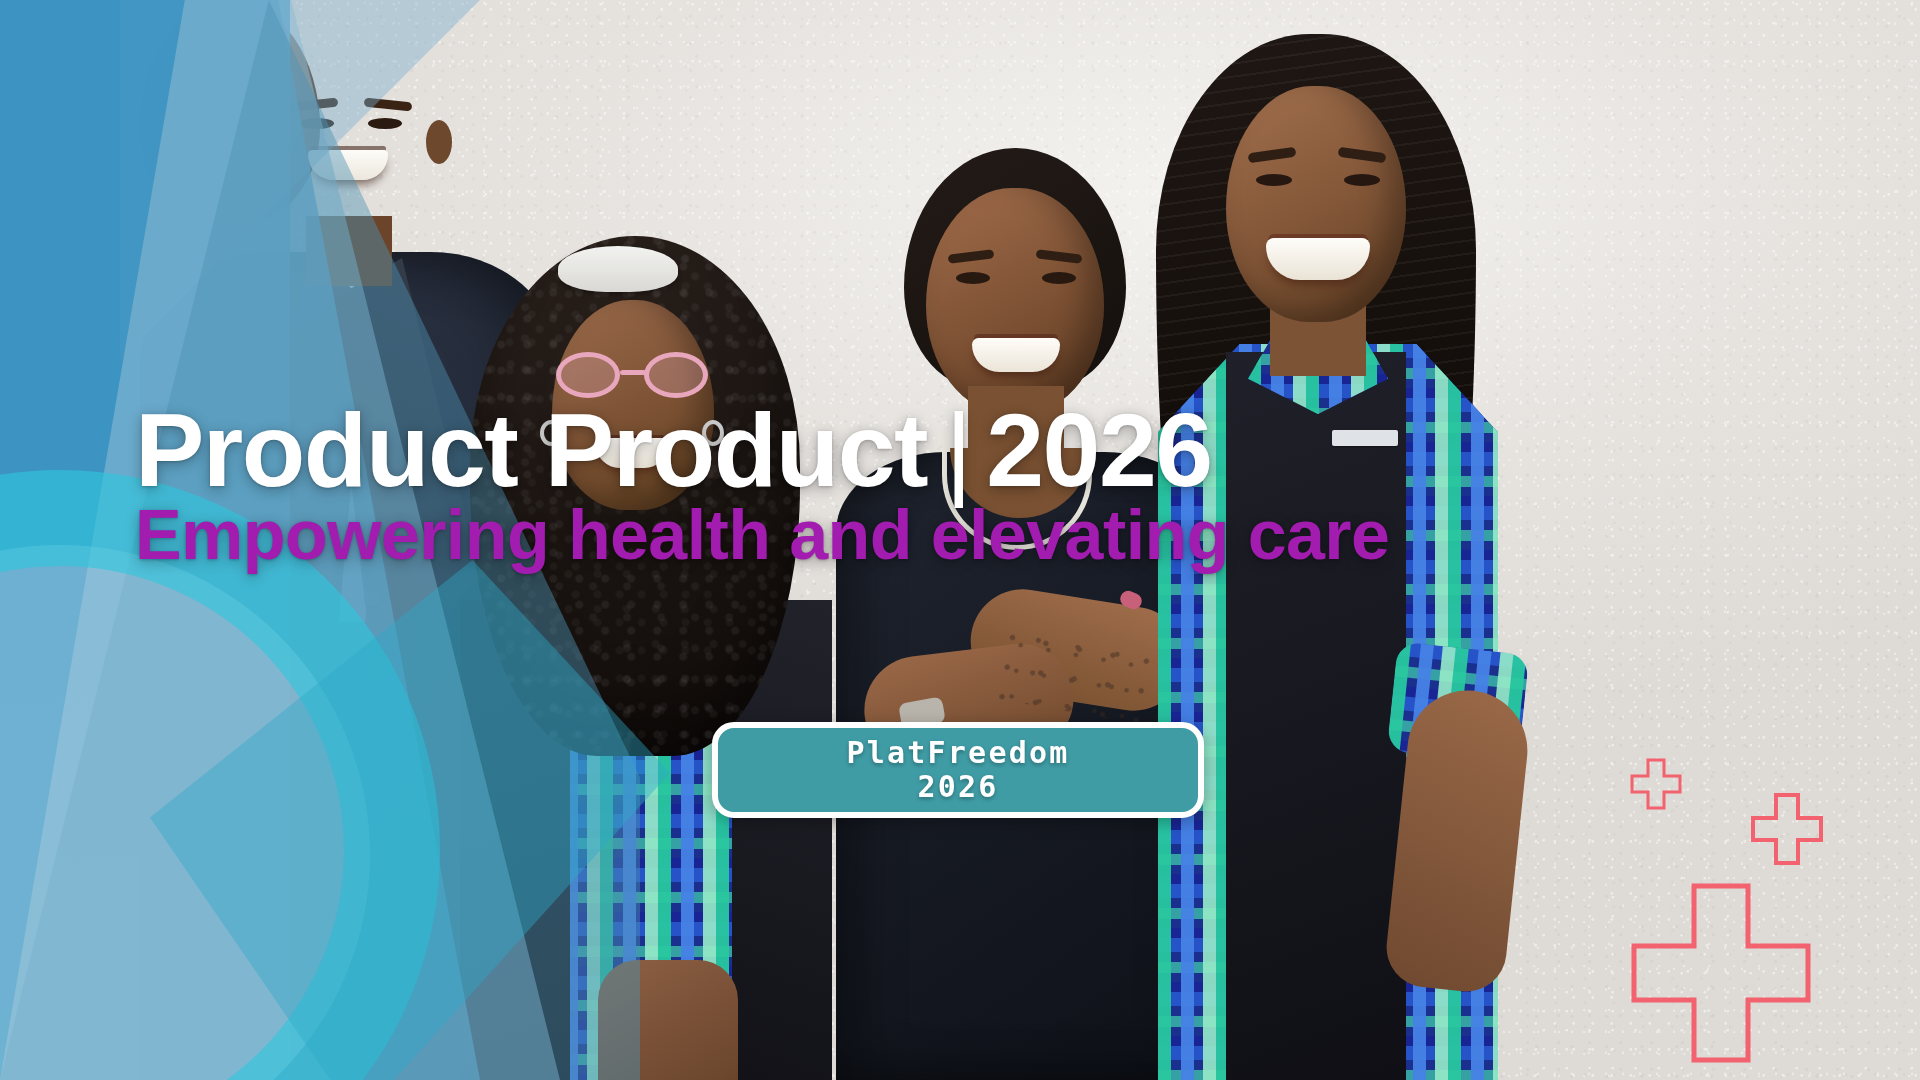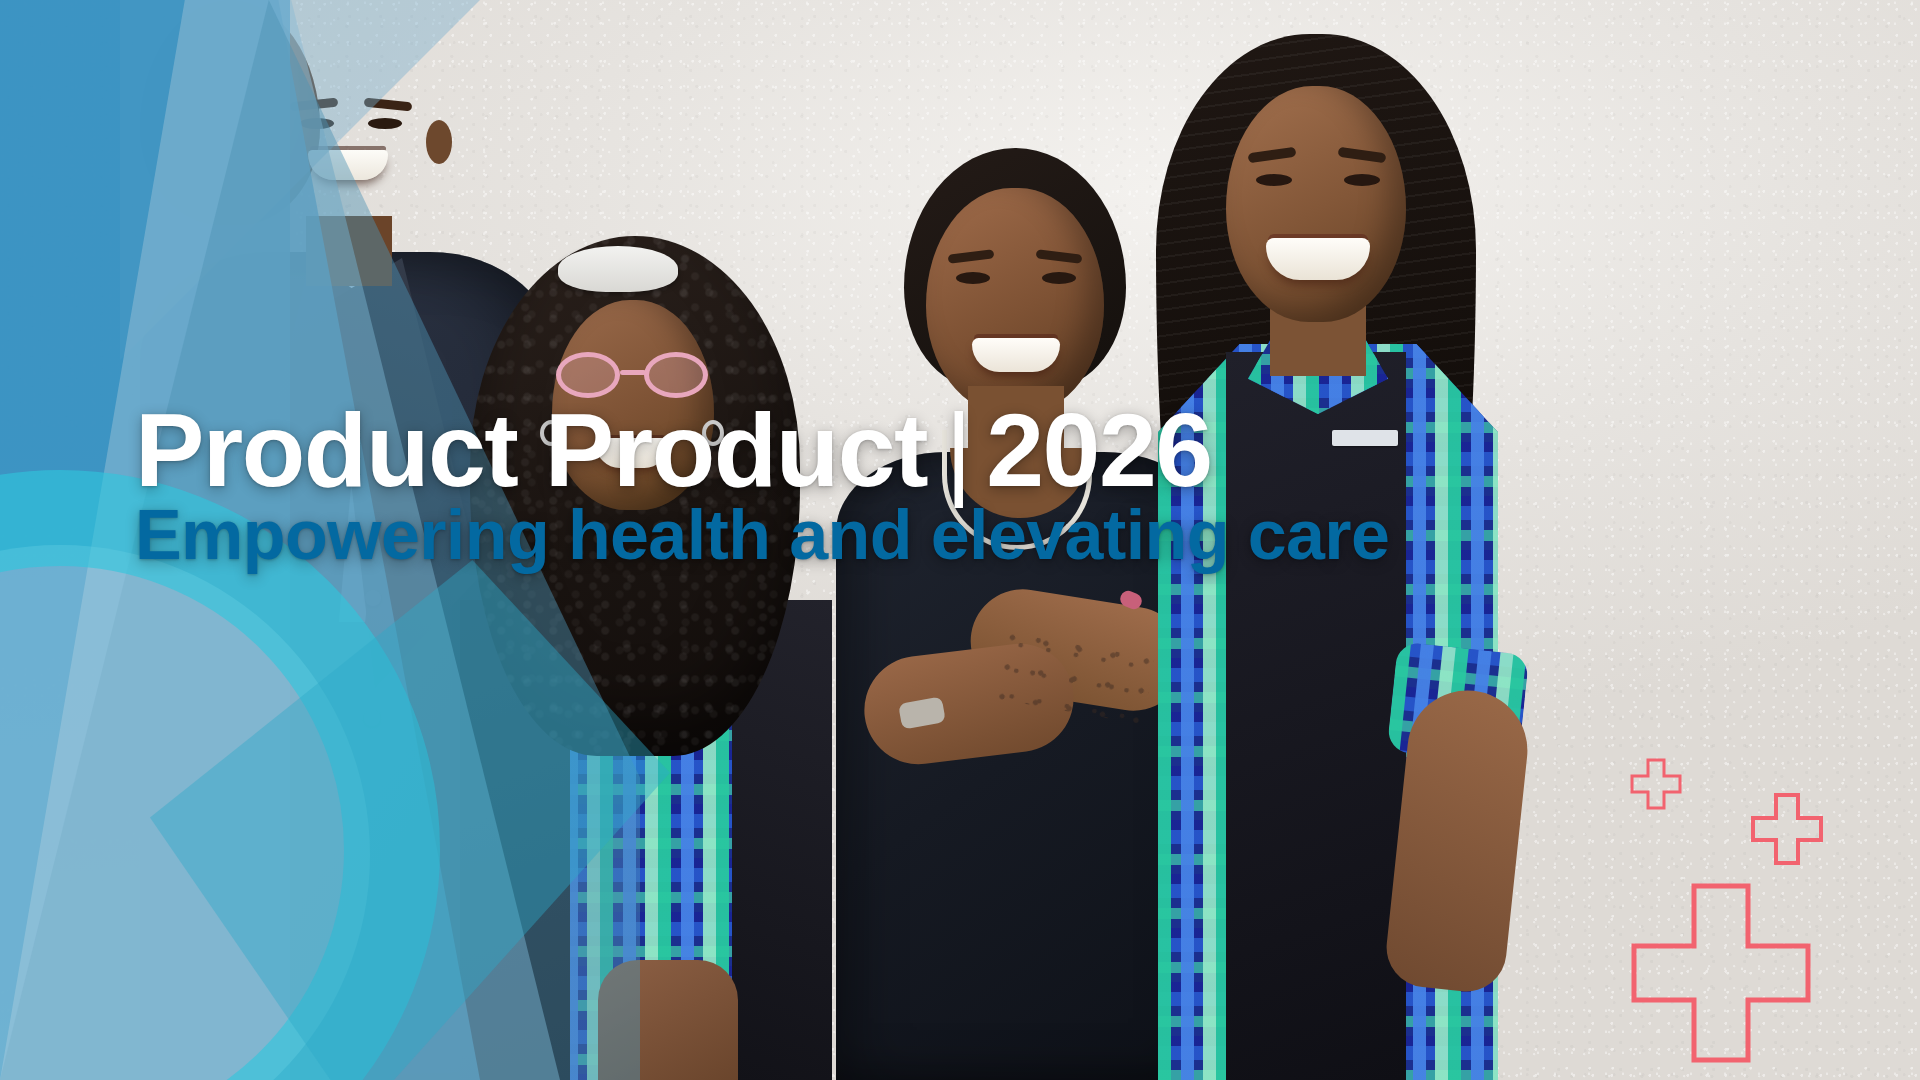--- a/index.html
+++ b/index.html
@@ -385,21 +385,21 @@
     white-space:nowrap;
     text-shadow:0 3px 14px rgba(0,0,0,.30), 0 1px 3px rgba(0,0,0,.22);
   }
   #headline .sep {
     font-weight:300;
     padding:0 14px 0 18px;
     letter-spacing:0;
   }
   #subhead {
     position:absolute; left:135px; top:500px;
-    color:#0369a1;
+    color:#a21caf;
     font-family:"Liberation Sans", sans-serif;
     font-weight:700;
     font-size:70px;
     line-height:1.0;
     letter-spacing:-0.6px;
     white-space:nowrap;
     text-shadow:0 3px 14px rgba(0,0,0,.32), 0 1px 3px rgba(0,0,0,.24);
   }
 
   
@@ -532,14 +532,18 @@
       <path d="M66 6 H120 V66 H180 V120 H120 V180 H66 V120 H6 V66 H66 Z" fill="none" stroke="#F2636F" stroke-width="5"></path>
     </svg>
   </div>
 
   <div id="headline">
     <span>Product Product</span><span class="sep">|</span><span>2026</span>
   </div>
 
   <div id="subhead">Empowering health and elevating care</div>
 
+  <div id="badge">
+    <div class="bl">PlatFreedom</div>
+    <div class="bl">2026</div>
+  </div>
 
 </div>
 
 </body></html>

